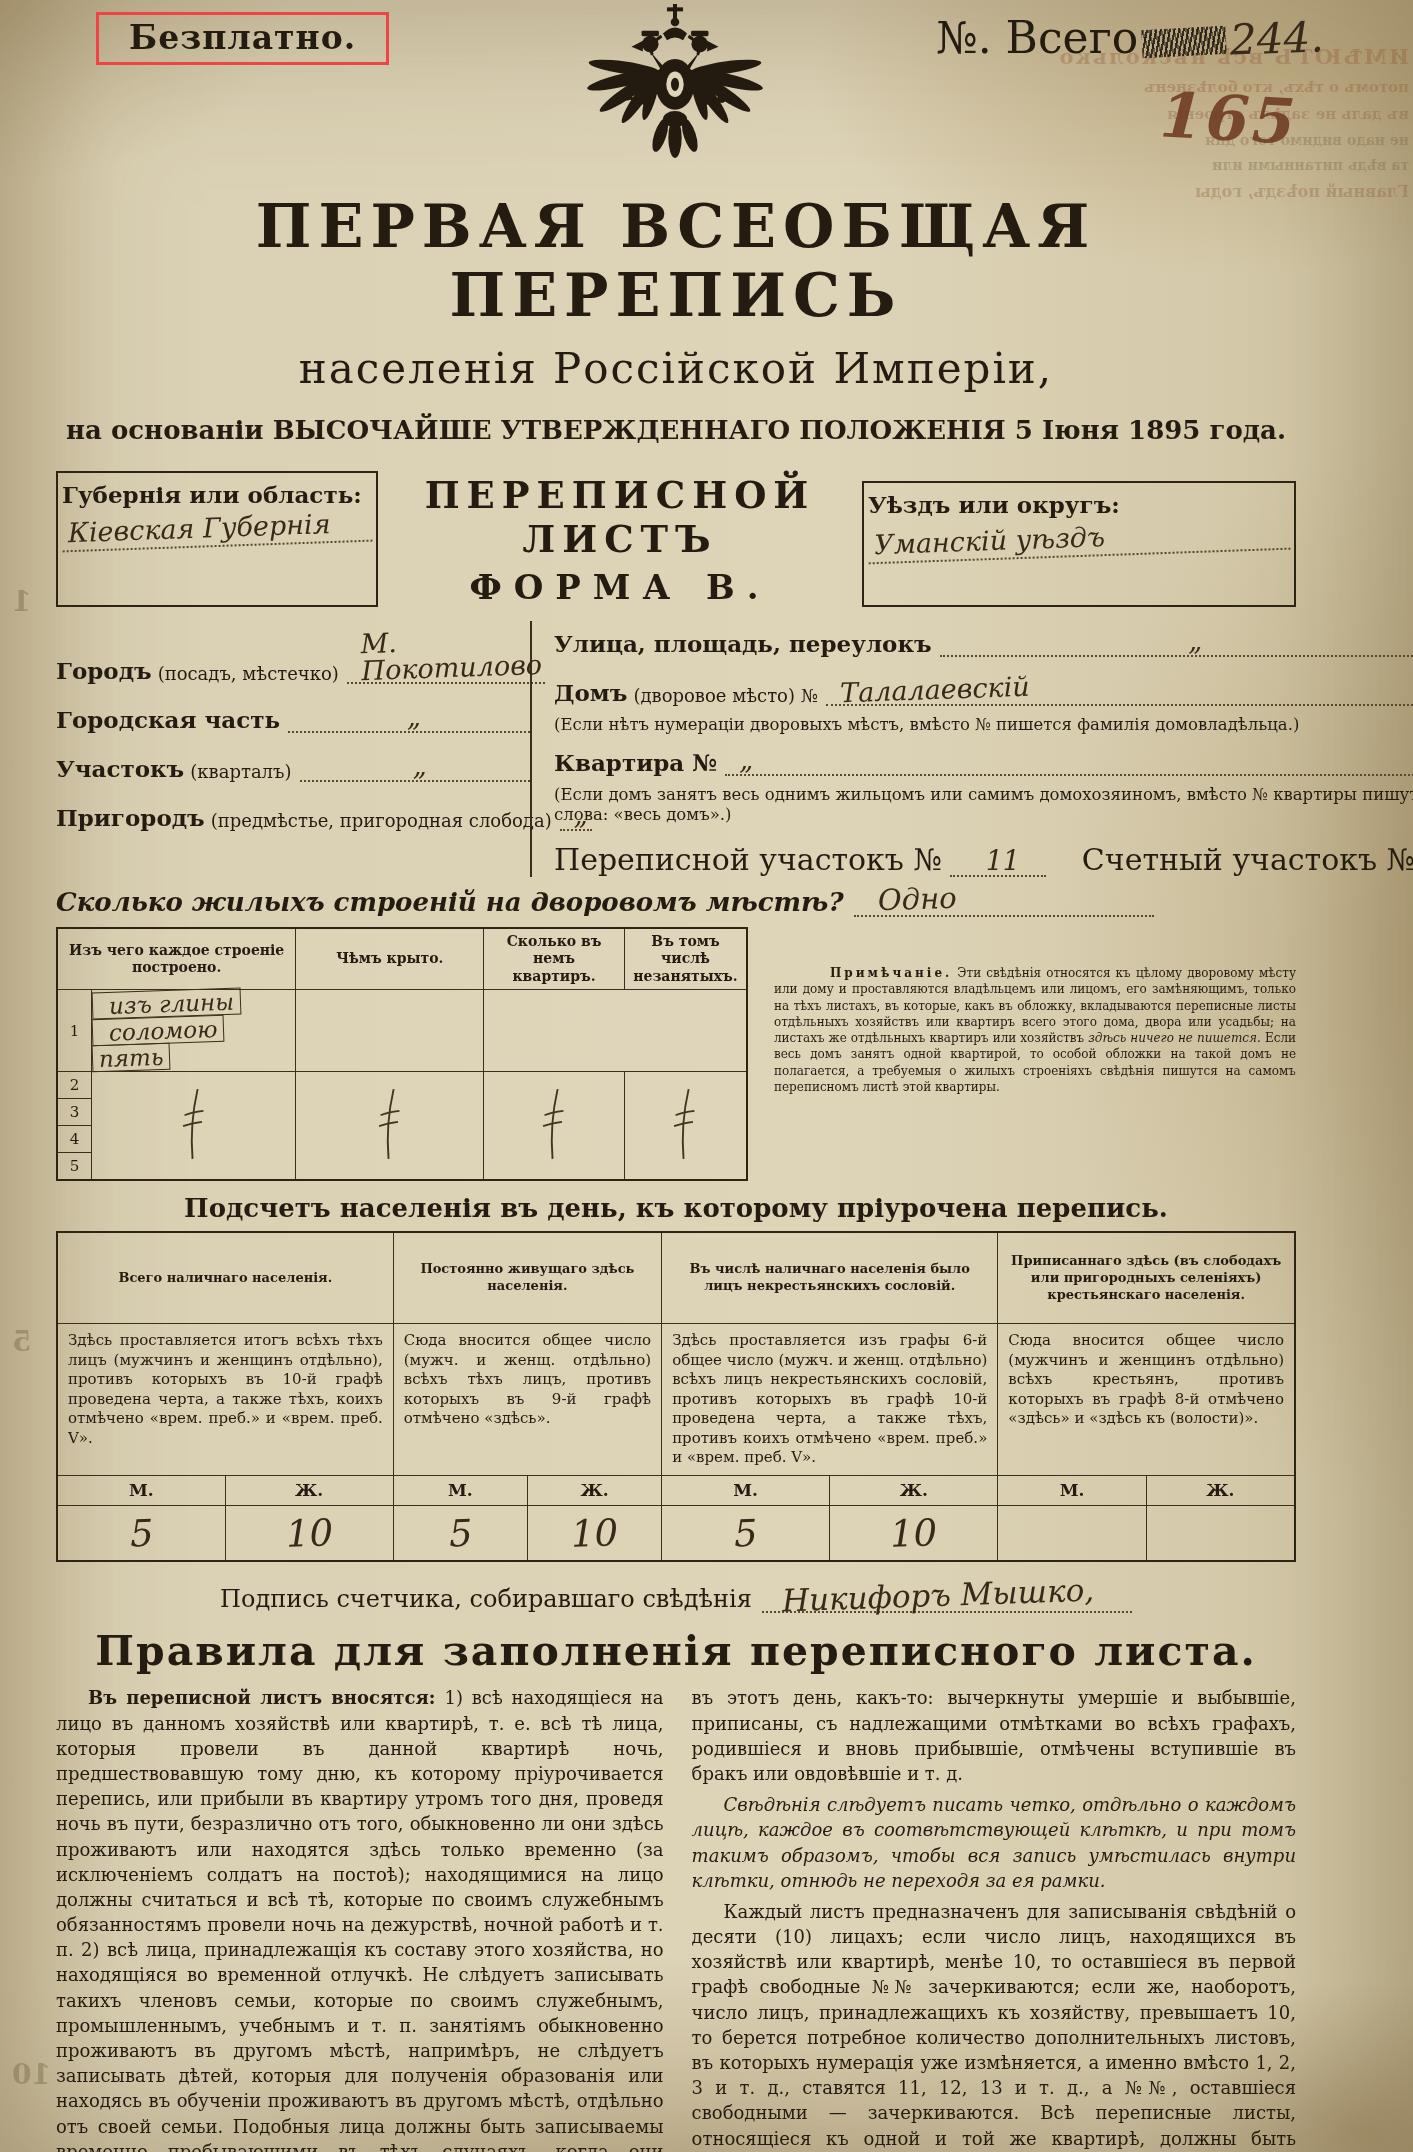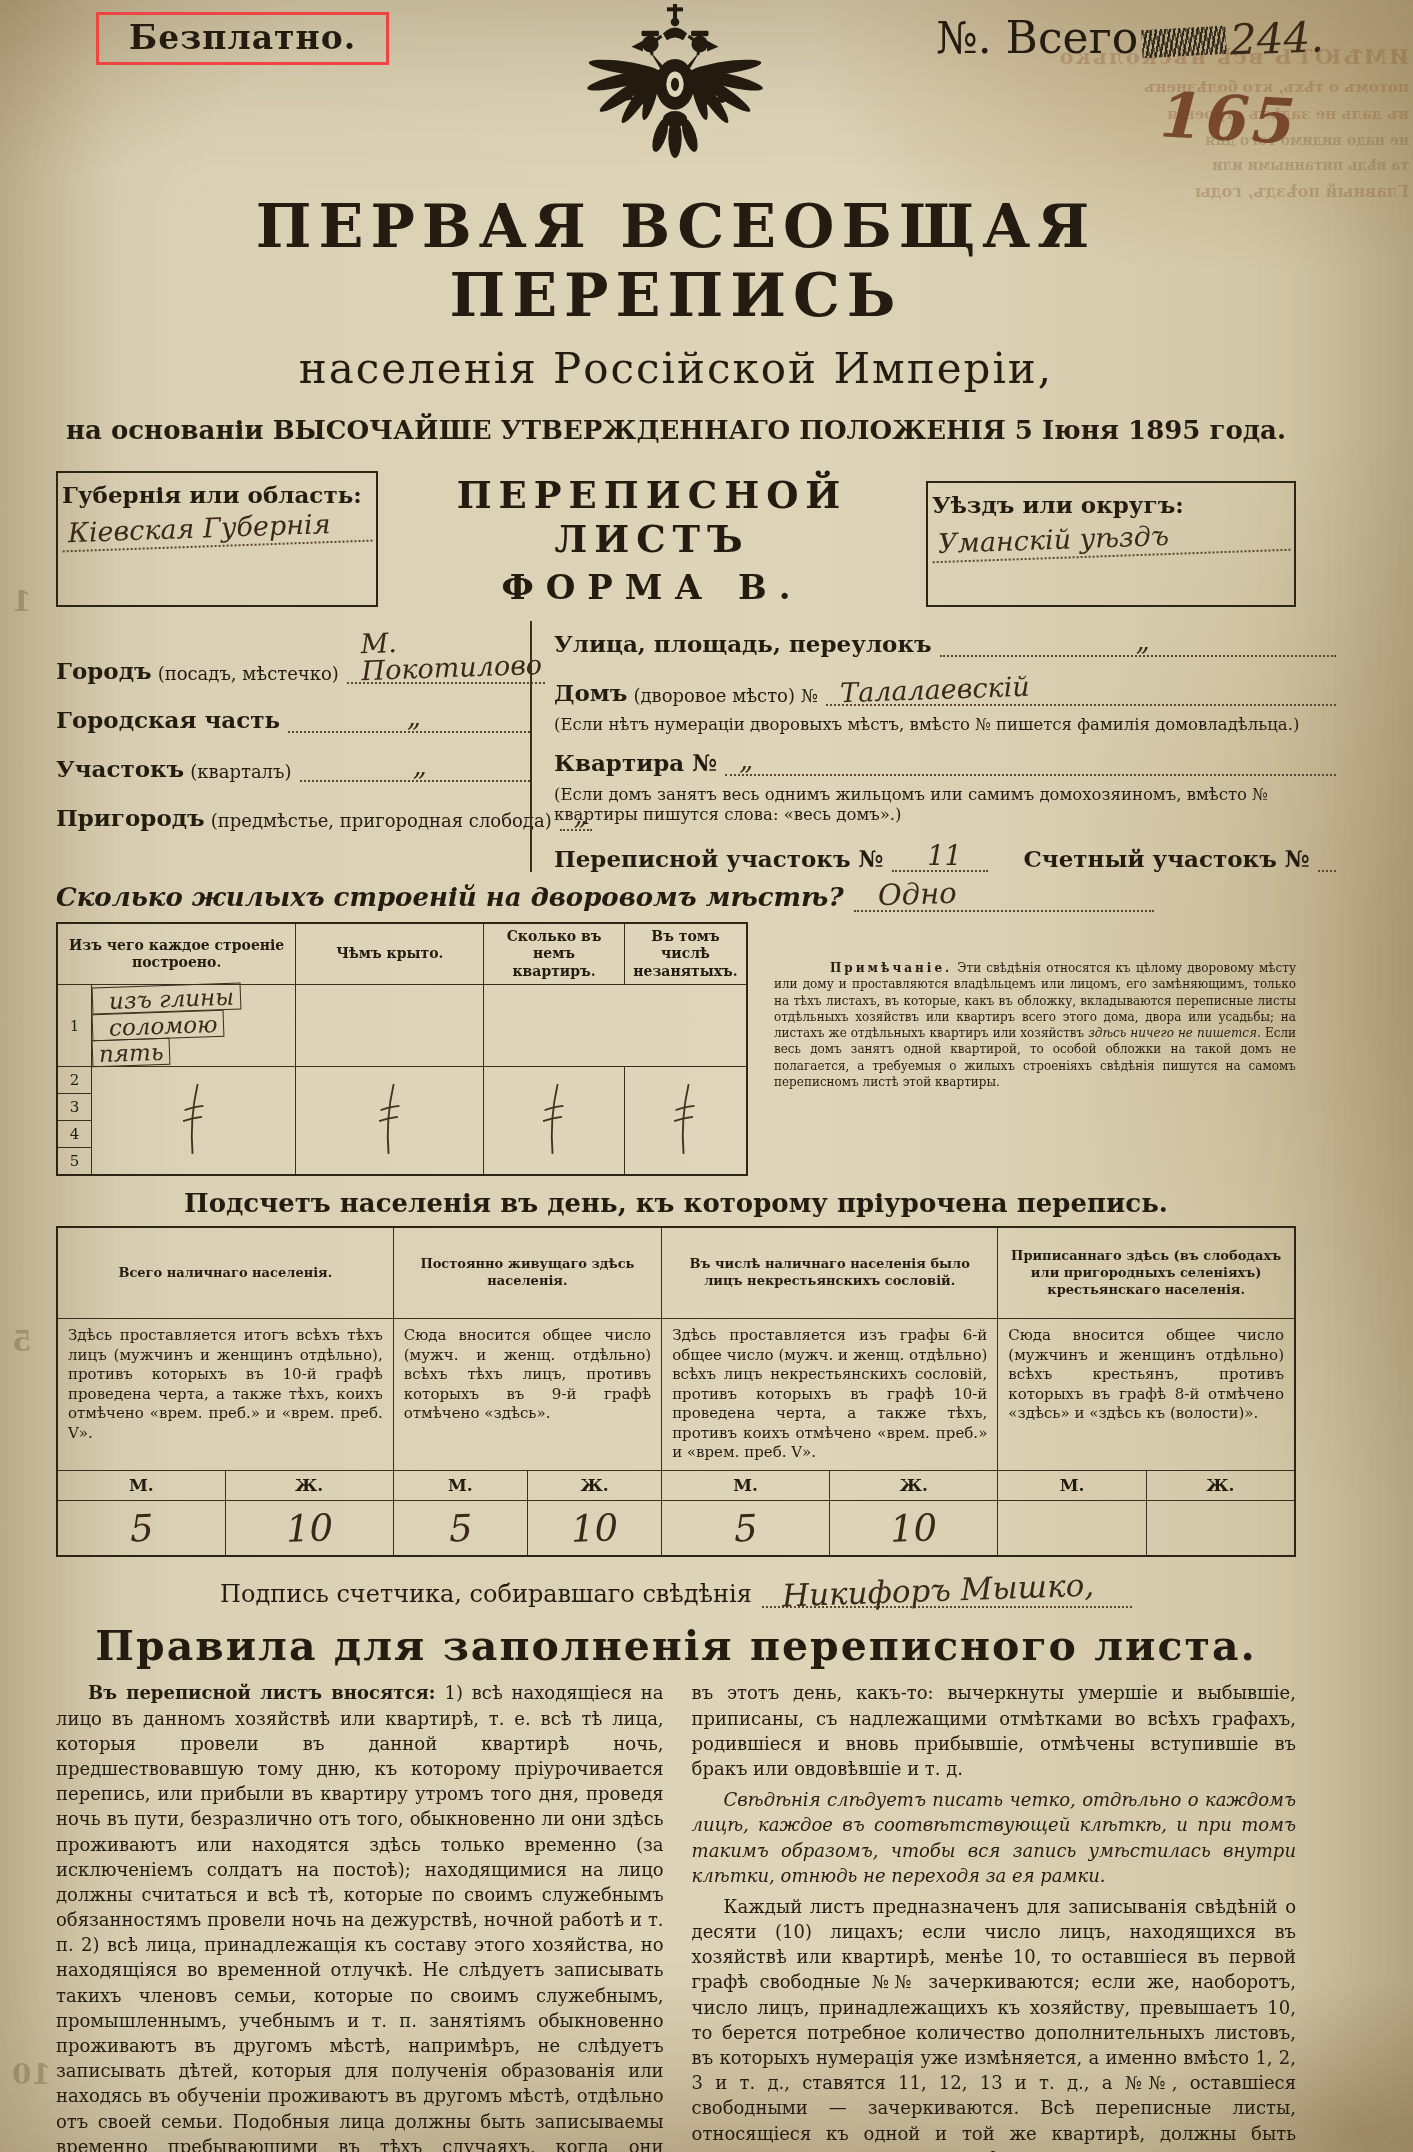--- a/index.html
+++ b/index.html
@@ -41,40 +41,40 @@
 
   
   .title1 { margin-top:4px; text-align:center; font-size:59px; font-weight:bold; letter-spacing:7px; }
   .title2 { margin-top:14px; text-align:center; font-size:42px; font-weight:normal; letter-spacing:2px; }
   .title3 { margin-top:22px; text-align:center; font-size:26px; font-weight:bold; }
 
   
   .form-head { display:flex; align-items:stretch; margin-top:26px; }
   .fh-box { border:2.5px solid #2c2415; padding:8px 4px 6px; }
   .fh-left  { width:322px; }
-  .fh-right { width:370px; margin-top:10px; }
+  .fh-right { width:434px; margin-top:10px; }
   .fh-center { flex:1; text-align:center; padding-top:2px; }
   .fh-label { font-size:23px; font-weight:bold; display:block; }
   .fh-value { display:block; font-size:27px; margin-top:4px; border-bottom:2px dotted #57482e; padding:0 6px 2px; }
   .fc1 { font-size:37px; font-weight:bold; letter-spacing:7px; }
   .fc2 { font-size:34px; font-weight:bold; letter-spacing:12px; margin-top:6px; }
 
   
   .address { display:flex; margin-top:14px; }
   .addr-left { width:474px; padding-top:6px; }
   .addr-right { flex:1; border-left:2px solid #3a2f1c; padding-left:22px; padding-top:6px; }
   .field { display:flex; align-items:flex-end; margin-bottom:19px; }
   .f-main { font-size:23px; font-weight:bold; white-space:nowrap; }
   .f-sub  { font-size:18px; margin-left:6px; white-space:nowrap; }
   .fill { flex:1; border-bottom:2px dotted #57482e; margin-left:8px; min-height:26px; padding:0 4px 1px 14px; }
   .fill.center-v { text-align:center; }
   .hw-val { font-size:27px; line-height:1; }
   .small-note { font-size:16.5px; line-height:1.25; margin:-10px 0 10px; }
   .plots-row { display:flex; align-items:flex-end; margin-top:16px; }
-  .plots-row .lbl { font-size:23px; font-weight:bold; white-space:nowrap;text-align:center; }
+  .plots-row .lbl { font-size:30px; font-weight:normal; white-space:nowrap;text-align:center; }
   .fill.short { flex:0 0 96px; text-align:center; }
   .gap { width:36px; }
 
   
   .question { margin-top:8px; display:flex; align-items:flex-end; }
   .q-label { font-size:26px; font-weight:bold; font-style:italic; }
   .q-fill { flex:0 0 300px; border-bottom:2px dotted #57482e; margin-left:10px; padding:0 10px 1px 24px; }
   .q-fill .hw-val { font-size:29px; }
   .brow { display:flex; margin-top:10px; }
   table { border-collapse:collapse; }

